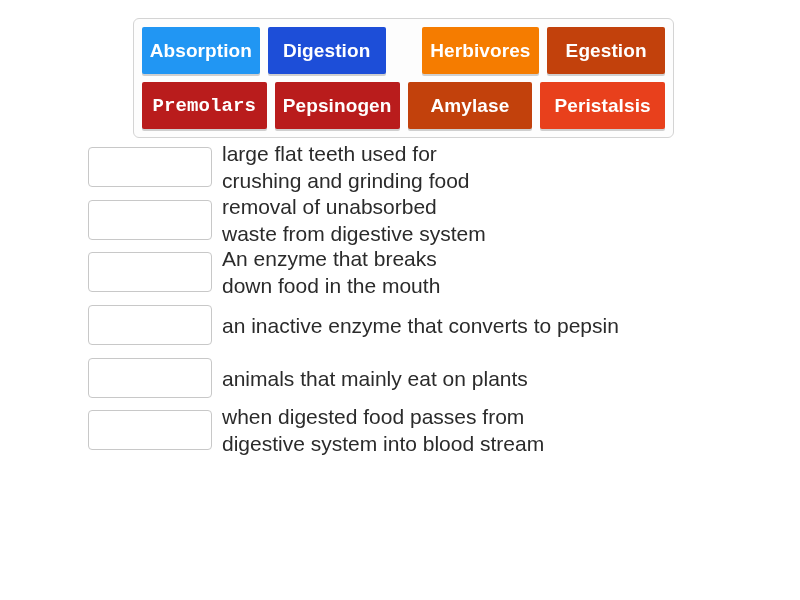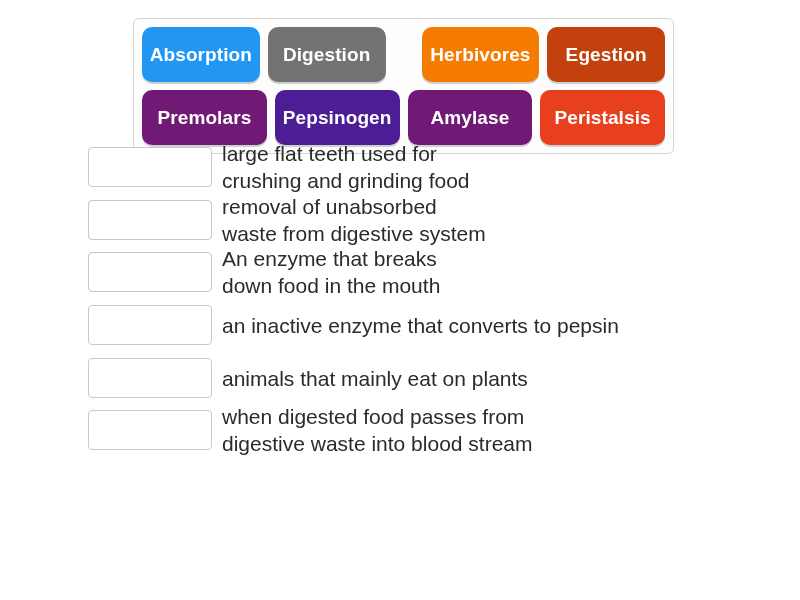--- a/index.html
+++ b/index.html
@@ -33,22 +33,22 @@
   }
   .word-row {
     display: flex;
     gap: 8px;
     margin-bottom: 8px;
   }
   .word-row:last-child { margin-bottom: 0; }
 
   .chip {
     flex: 1 1 0;
-    height: 55px;
-    border-radius: 10px;
+    height: 47px;
+    border-radius: 2px;
     display: flex;
     align-items: center;
     justify-content: center;
     color: #ffffff;
     font-size: 19px;
     font-weight: bold;
     letter-spacing: 0.1px;
     cursor: pointer;
     user-select: none;
     box-shadow: 0 2px 0 rgba(0,0,0,0.18);
@@ -89,28 +89,28 @@
   }
 </style>
 </head>
 <body>
 
 <div id="app">
 
   <div class="word-bank">
     <div class="word-row">
       <div class="chip" style="background: rgb(33, 150, 243);">Absorption</div>
-      <div class="chip" style="background: #737373;">Digestion</div>
+      <div class="chip" style="background: #1d4ed8;">Digestion</div>
       <div class="chip" style="background: rgb(245, 124, 0); margin-left: 28px;">Herbivores</div>
       <div class="chip" style="background: #c2410c;">Egestion</div>
     </div>
     <div class="word-row">
-      <div class="chip" style="background: #701a75;">Premolars</div>
-      <div class="chip" style="background: #4c1d95;">Pepsinogen</div>
-      <div class="chip" style="background: #701a75;">Amylase</div>
+      <div class="chip" style="background: #b91c1c; font-family: Liberation Mono, monospace;">Premolars</div>
+      <div class="chip" style="background: #b91c1c;">Pepsinogen</div>
+      <div class="chip" style="background: #c2410c;">Amylase</div>
       <div class="chip" style="background: rgb(232, 64, 28);">Peristalsis</div>
     </div>
   </div>
 
   <div class="defs">
     <div class="def-row" style="height: 54px;">
       <div class="drop-slot"></div>
       <div class="def-text">large flat teeth used for
 crushing and grinding food</div>
     </div>
@@ -128,17 +128,17 @@
       <div class="drop-slot"></div>
       <div class="def-text">an inactive enzyme that converts to pepsin</div>
     </div>
     <div class="def-row" style="height: 52px;">
       <div class="drop-slot"></div>
       <div class="def-text">animals that mainly eat on plants</div>
     </div>
     <div class="def-row" style="height: 52px;">
       <div class="drop-slot"></div>
       <div class="def-text">when digested food passes from
-digestive waste into blood stream</div>
+digestive system into blood stream</div>
     </div>
   </div>
 
 </div>
 
 </body></html>

